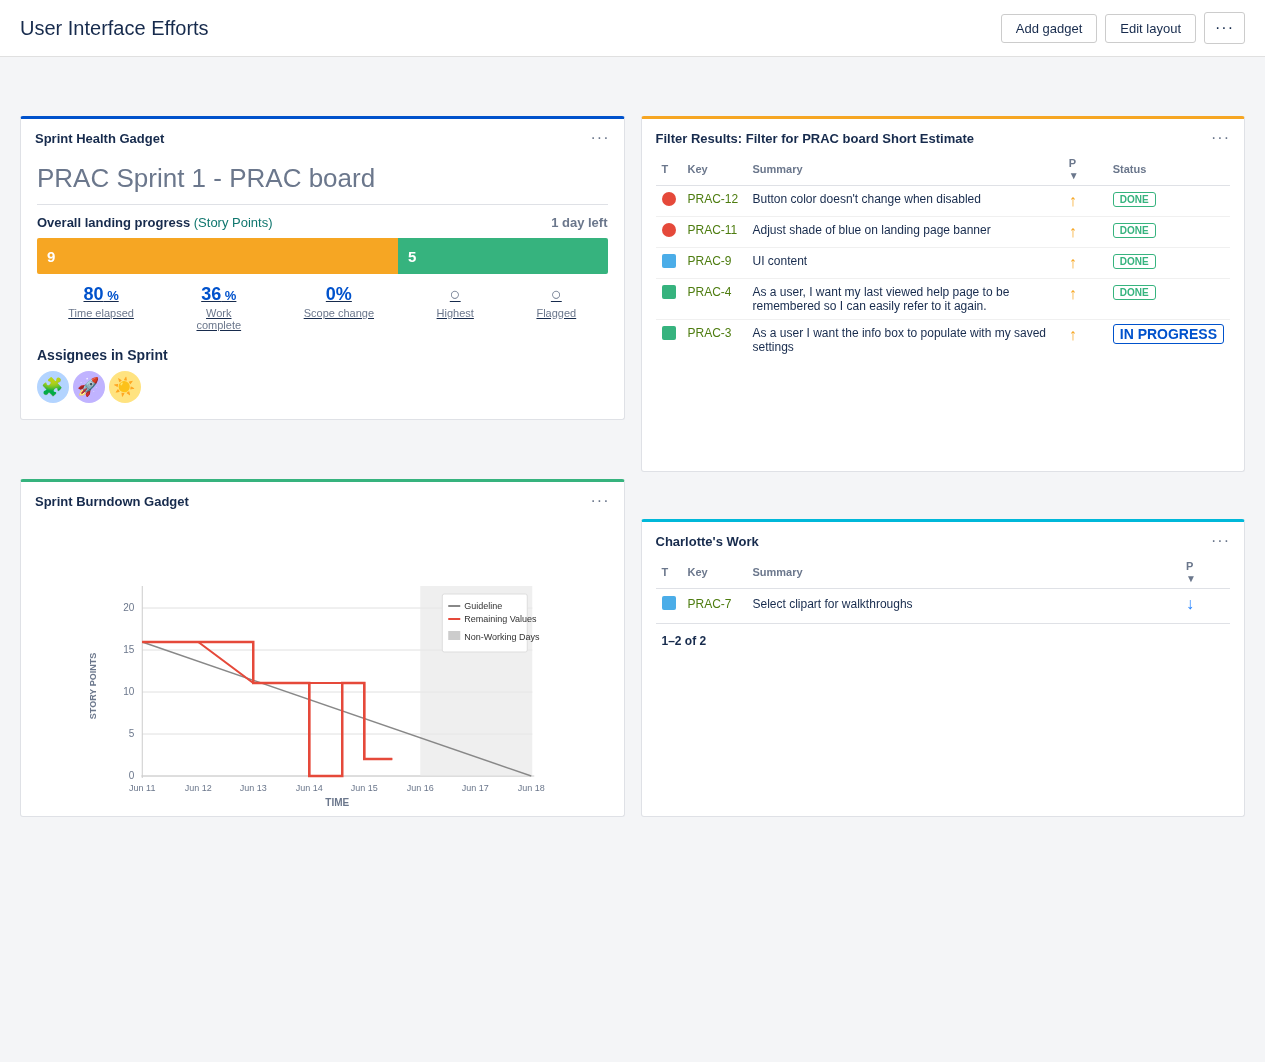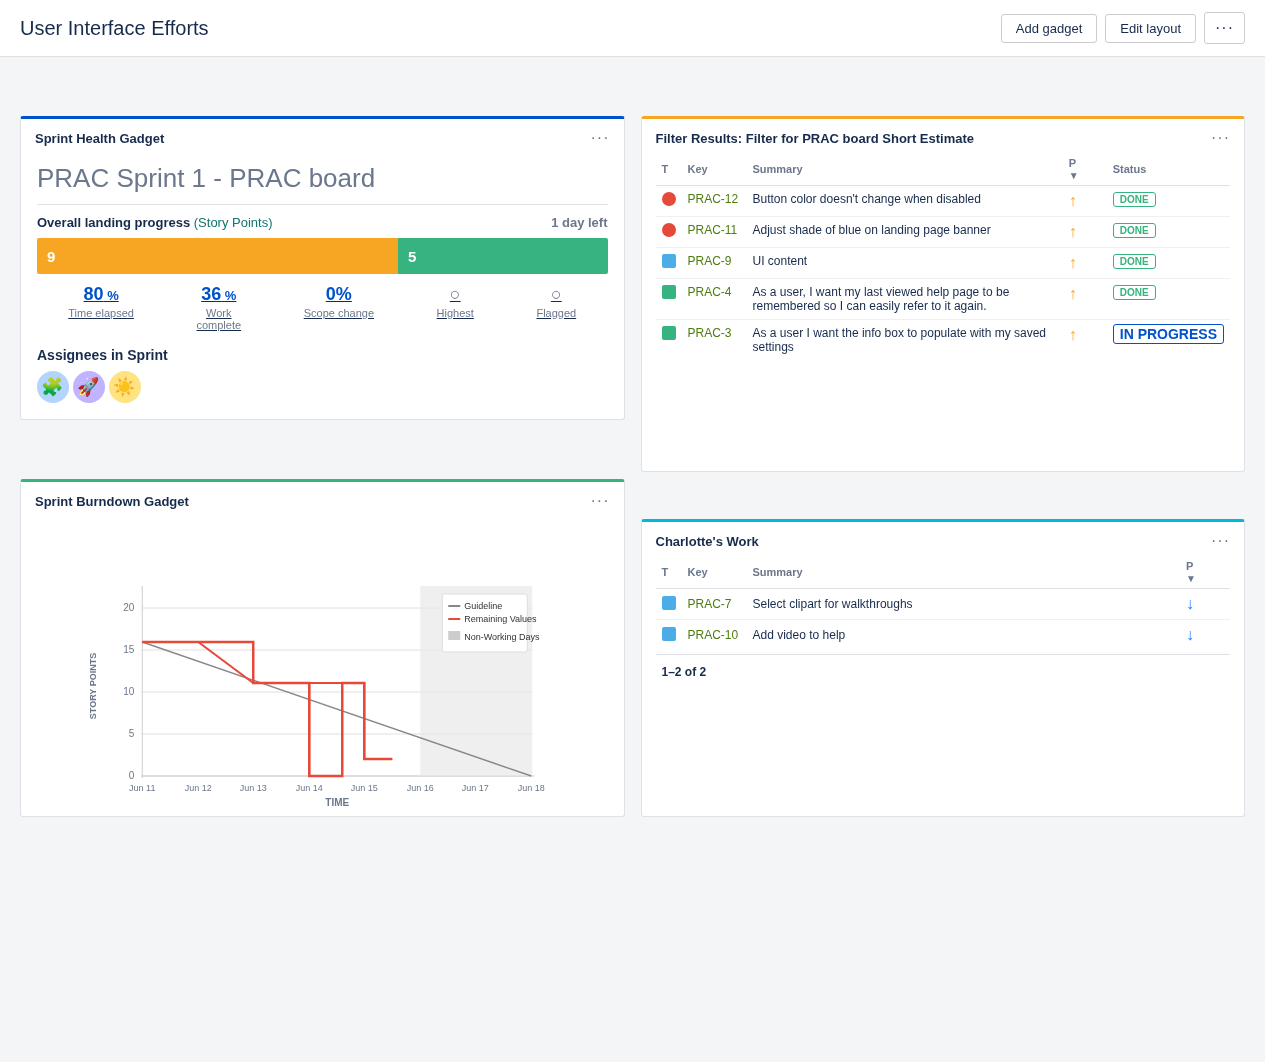--- a/index.html
+++ b/index.html
@@ -228,27 +228,20 @@
             </tr>
           </thead>
           <tbody id="charlotte-tbody">
           <tr>
       <td><span style="width:14px;height:14px;background:#4bade8;border-radius:2px;display:inline-block;"></span></td>
       <td><a class="key-link" href="#">PRAC-7</a></td>
       <td>Select clipart for walkthroughs</td>
       <td><span style="color:#2684ff;font-size:16px;">↓</span></td>
       <td></td>
     </tr>
-              <tr>
-      <td><span style="width:14px;height:14px;background:#4bade8;border-radius:2px;display:inline-block;"></span></td>
-      <td><a class="key-link" href="#">PRAC-10</a></td>
-      <td>Add video to help</td>
-      <td><span style="color:#2684ff;font-size:16px;">↓</span></td>
-      <td></td>
-    </tr>
             </tbody>
         </table>
         <div class="pagination">1–2 of 2</div>
       </div>
     </div>
 
   </div>
 
   <div class="gadget gadget-top-border-green" style="grid-column:1; grid-row:2;">
     <div class="gadget-header">

